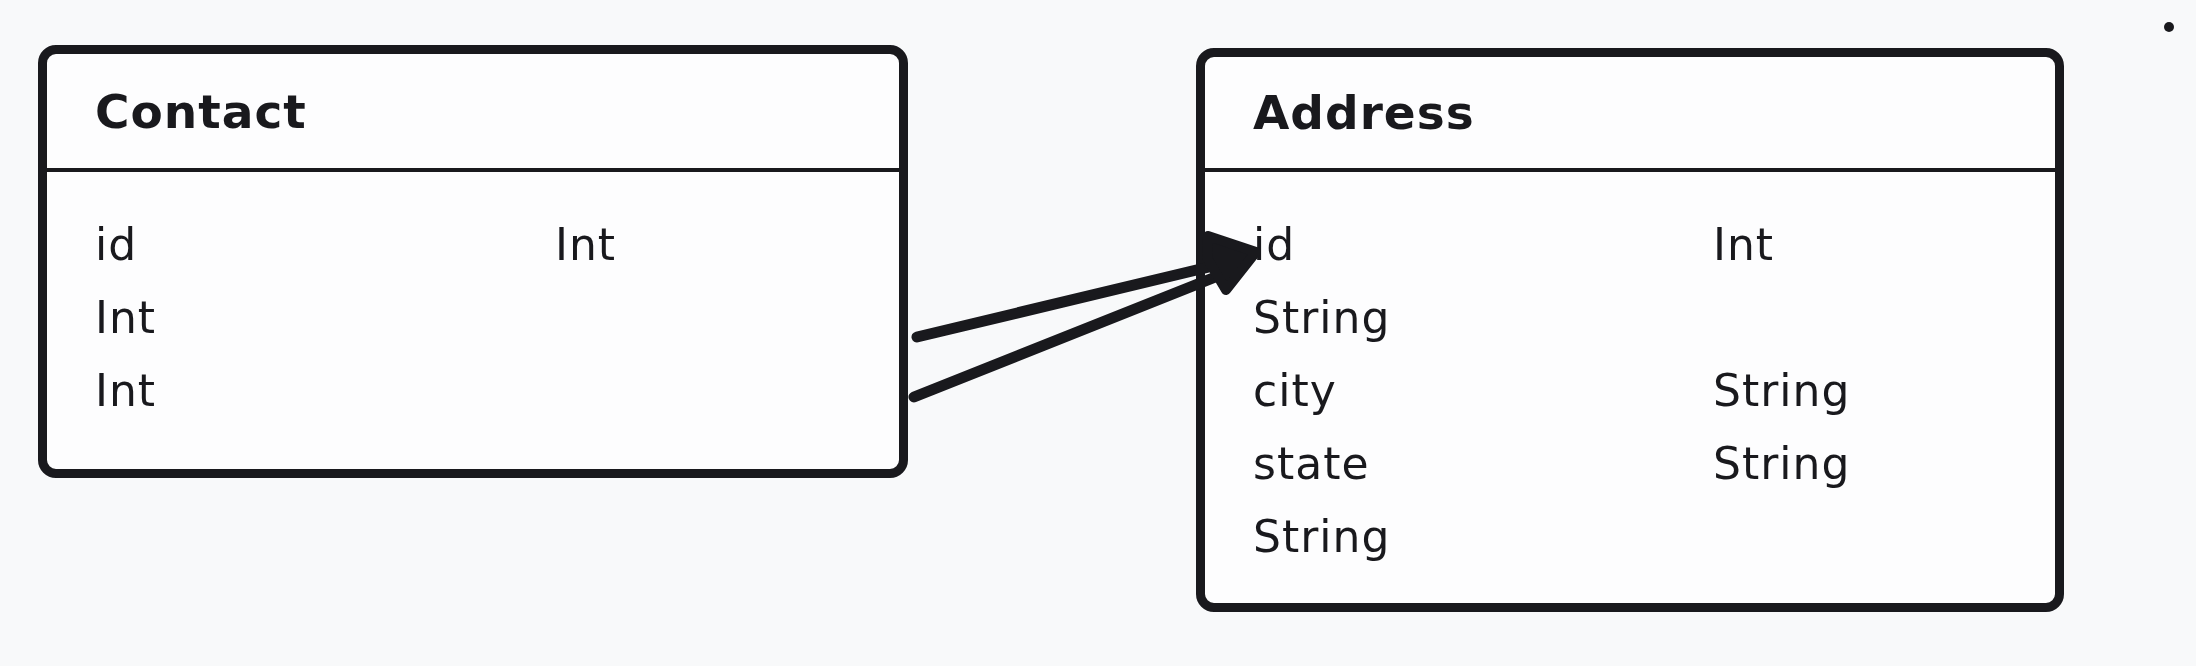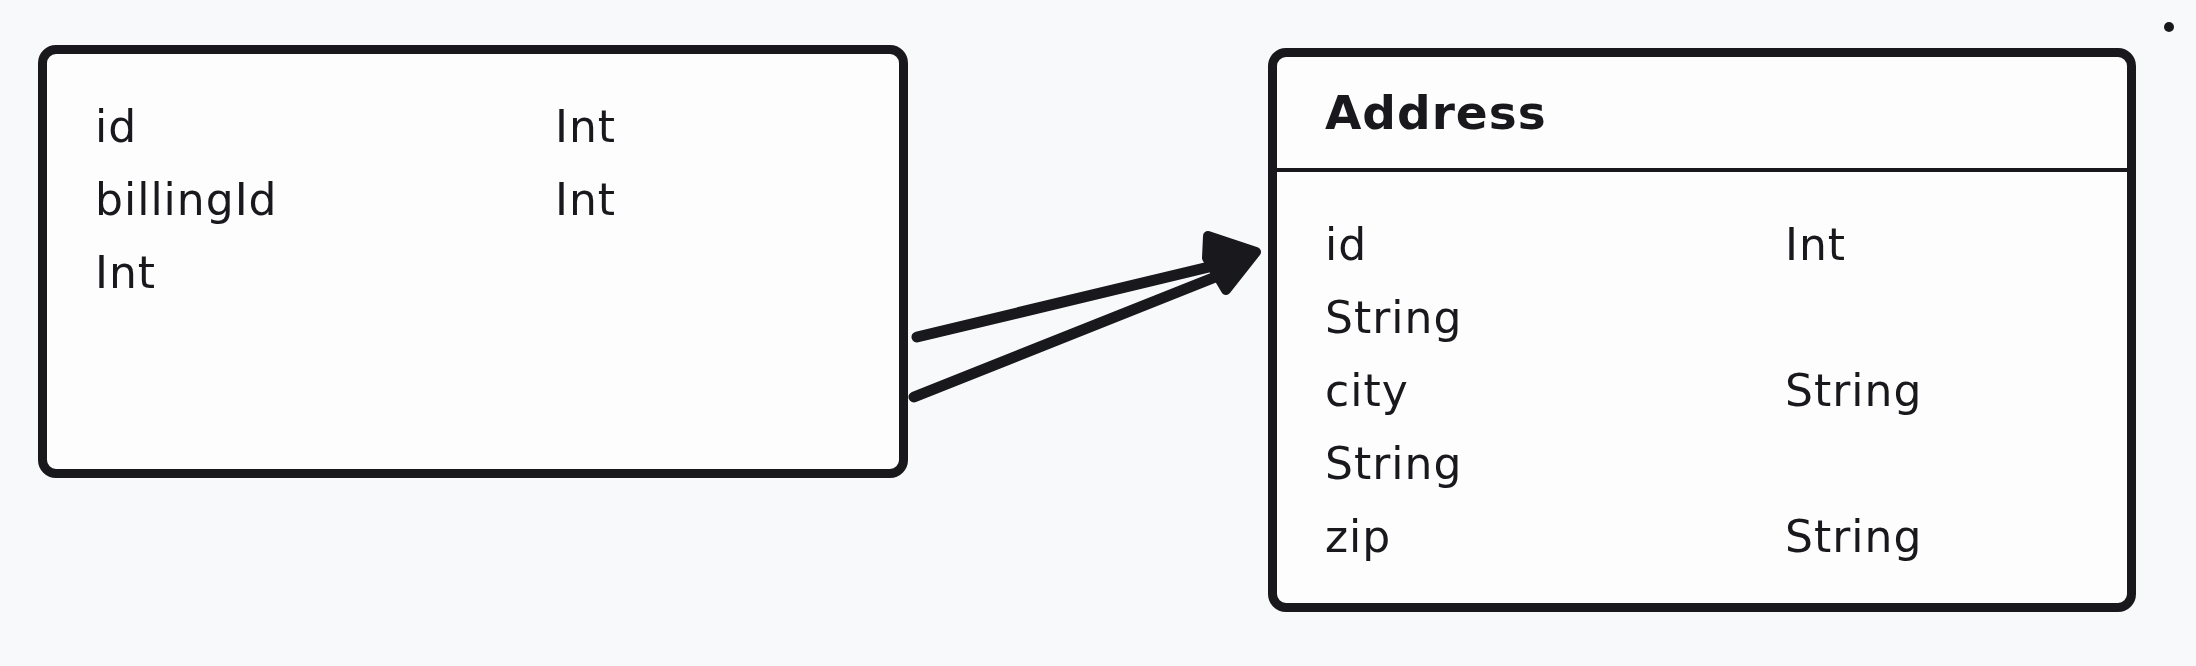--- a/index.html
+++ b/index.html
@@ -23,21 +23,21 @@
     border-radius: 18px;
     box-sizing: border-box;
   }
   #entity-contact {
     left: 38px;
     top: 45px;
     width: 870px;
     height: 433px;
   }
   #entity-address {
-    left: 1268px;
+    left: 1196px;
     top: 48px;
     width: 868px;
     height: 564px;
   }
   .entity-header {
     display: flex;
     align-items: center;
     border-bottom: 4px solid #19191d;
     padding-left: 48px;
     box-sizing: border-box;
@@ -91,27 +91,29 @@
   .stray-dot {
     fill: #19191d;
   }
 </style>
 </head>
 <body>
 
 <div id="canvas">
 
   <div class="entity" id="entity-contact">
+    <div class="entity-header">
+      <span class="entity-title">Contact</span>
+    </div>
     <div class="entity-rows">
       <div class="field-row">
         <span class="field-name">id</span>
         <span class="field-type">Int</span>
       </div>
       <div class="field-row">
-        <span class="field-name">billingId</span>
         <span class="field-type">Int</span>
       </div>
       <div class="field-row">
         <span class="field-type">Int</span>
       </div>
     </div>
   </div>
 
   <div class="entity" id="entity-address">
     <div class="entity-header">
@@ -123,24 +125,24 @@
         <span class="field-type">Int</span>
       </div>
       <div class="field-row">
         <span class="field-type">String</span>
       </div>
       <div class="field-row">
         <span class="field-name">city</span>
         <span class="field-type">String</span>
       </div>
       <div class="field-row">
+        <span class="field-name">state</span>
         <span class="field-type">String</span>
       </div>
       <div class="field-row">
-        <span class="field-name">zip</span>
         <span class="field-type">String</span>
       </div>
     </div>
   </div>
 
   <svg id="arrow-layer" viewBox="0 0 2196 666" xmlns="http://www.w3.org/2000/svg">
 
     <path class="relation-line" d="M 917 337 L 1234 261"></path>
 
     <path class="relation-line" d="M 914 397 L 1238 268"></path>

